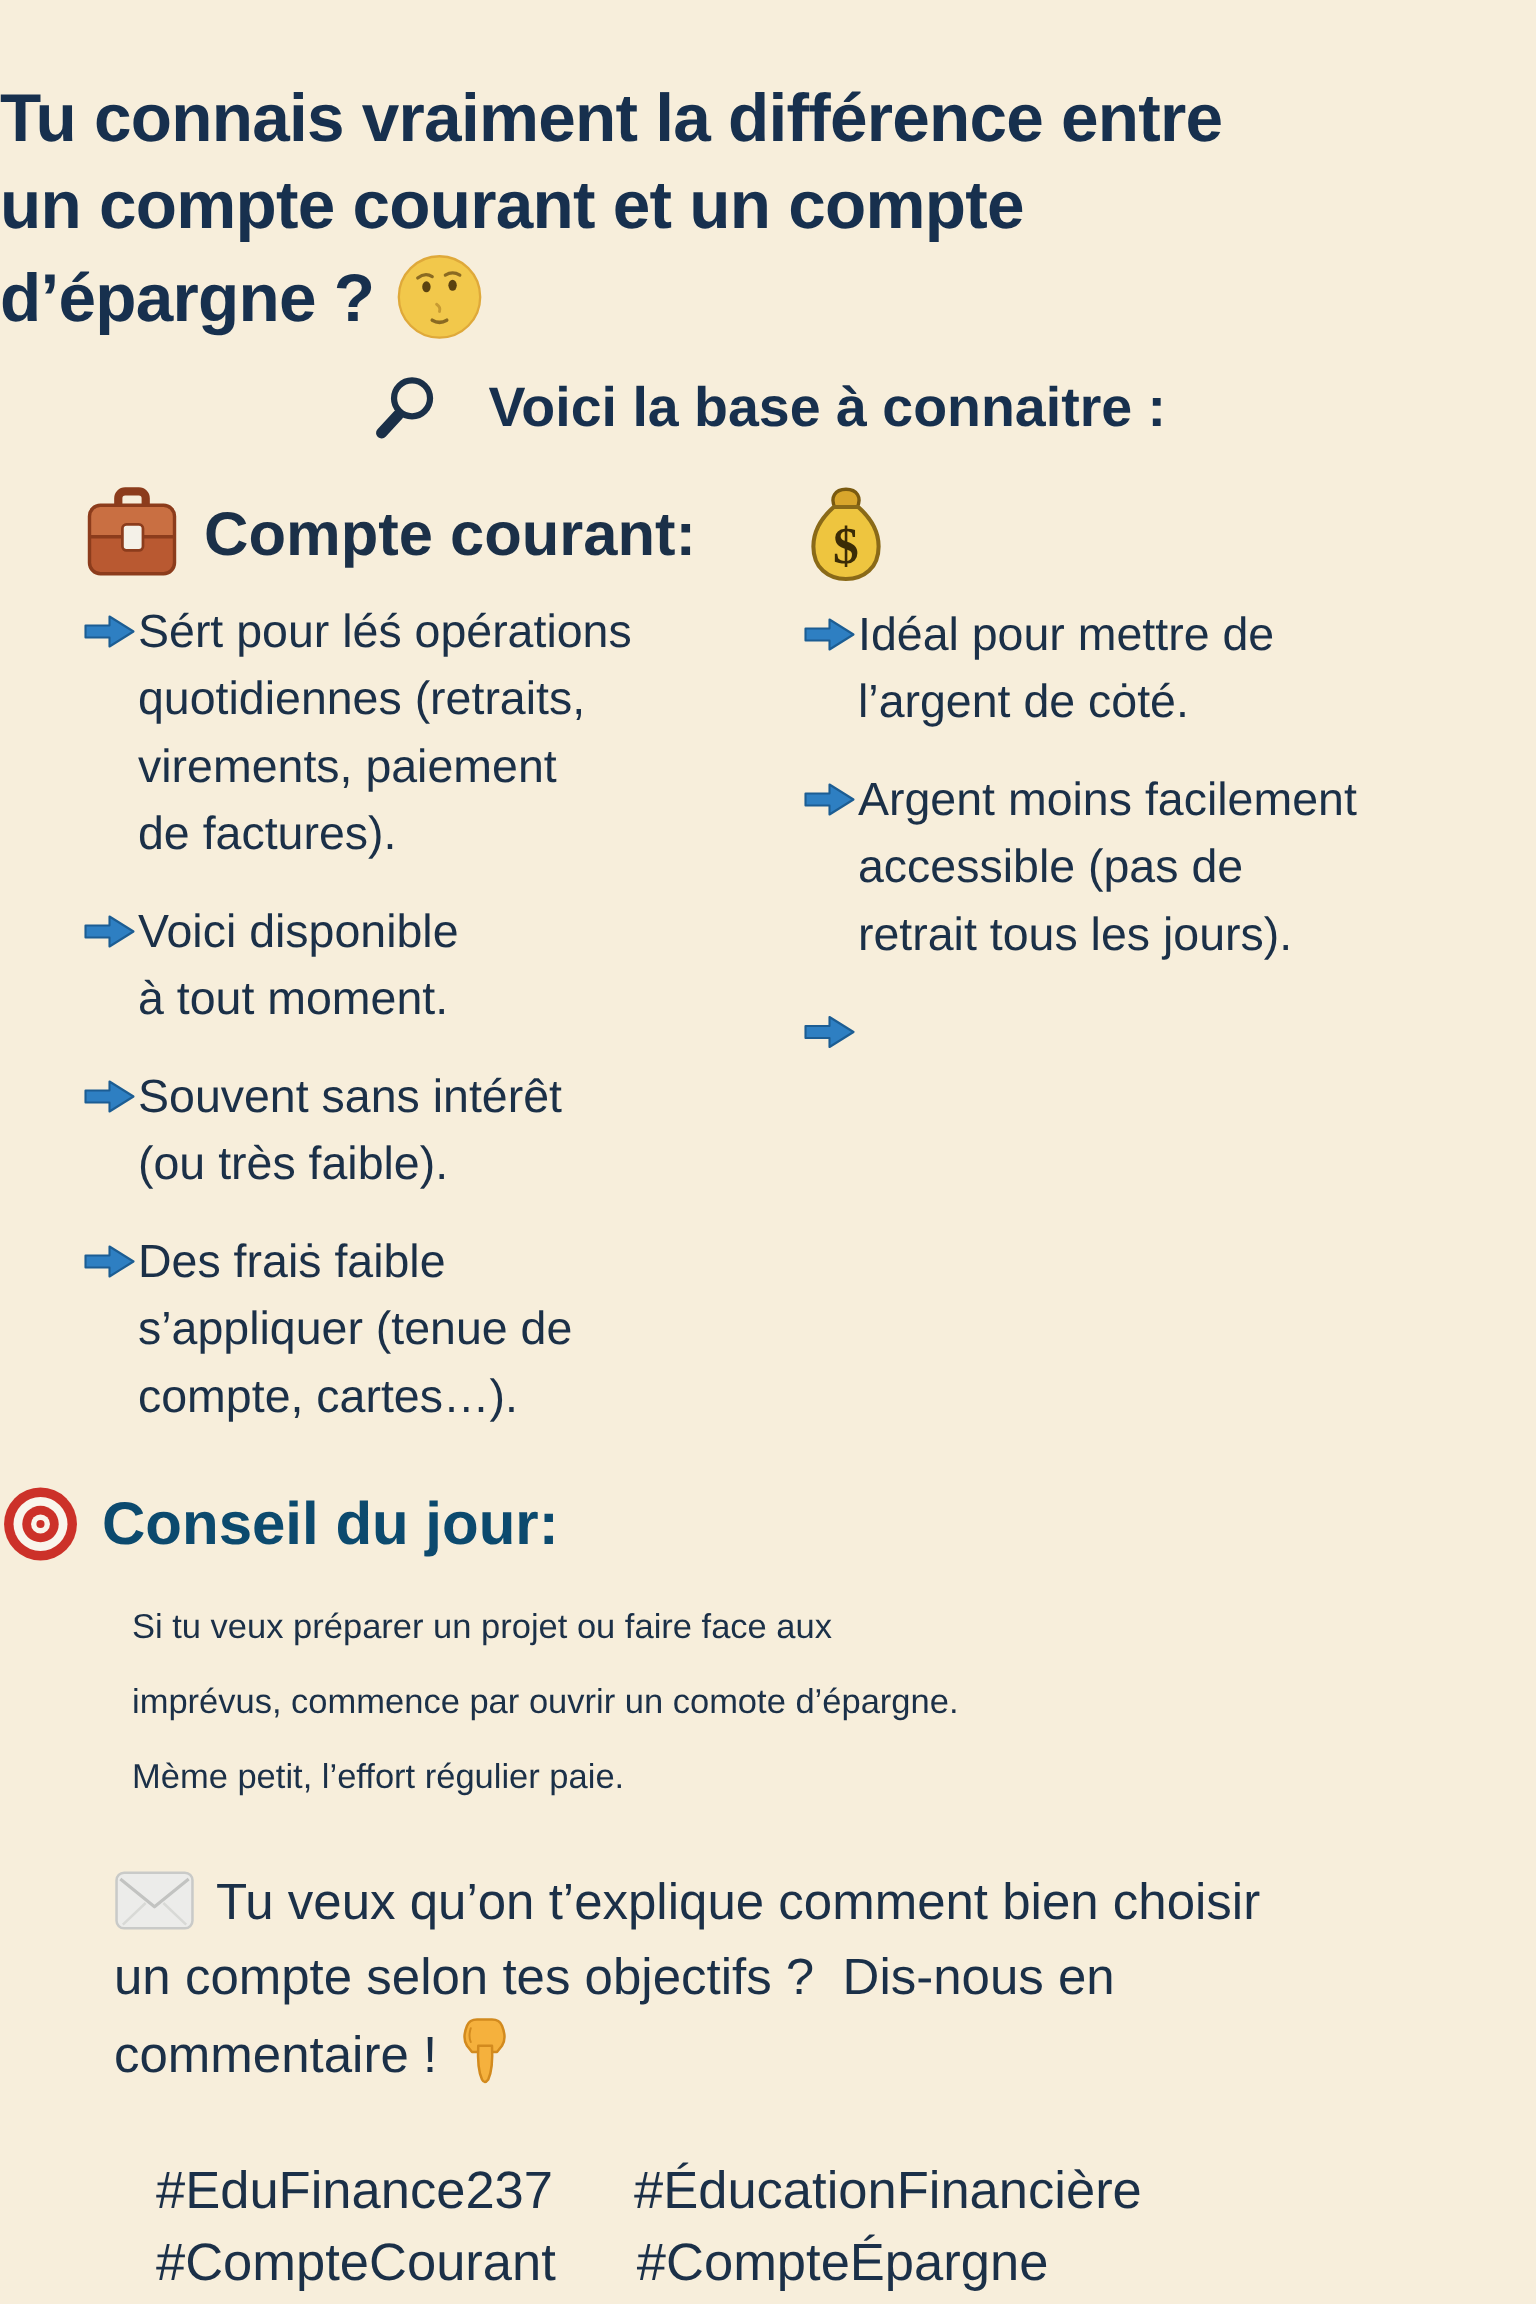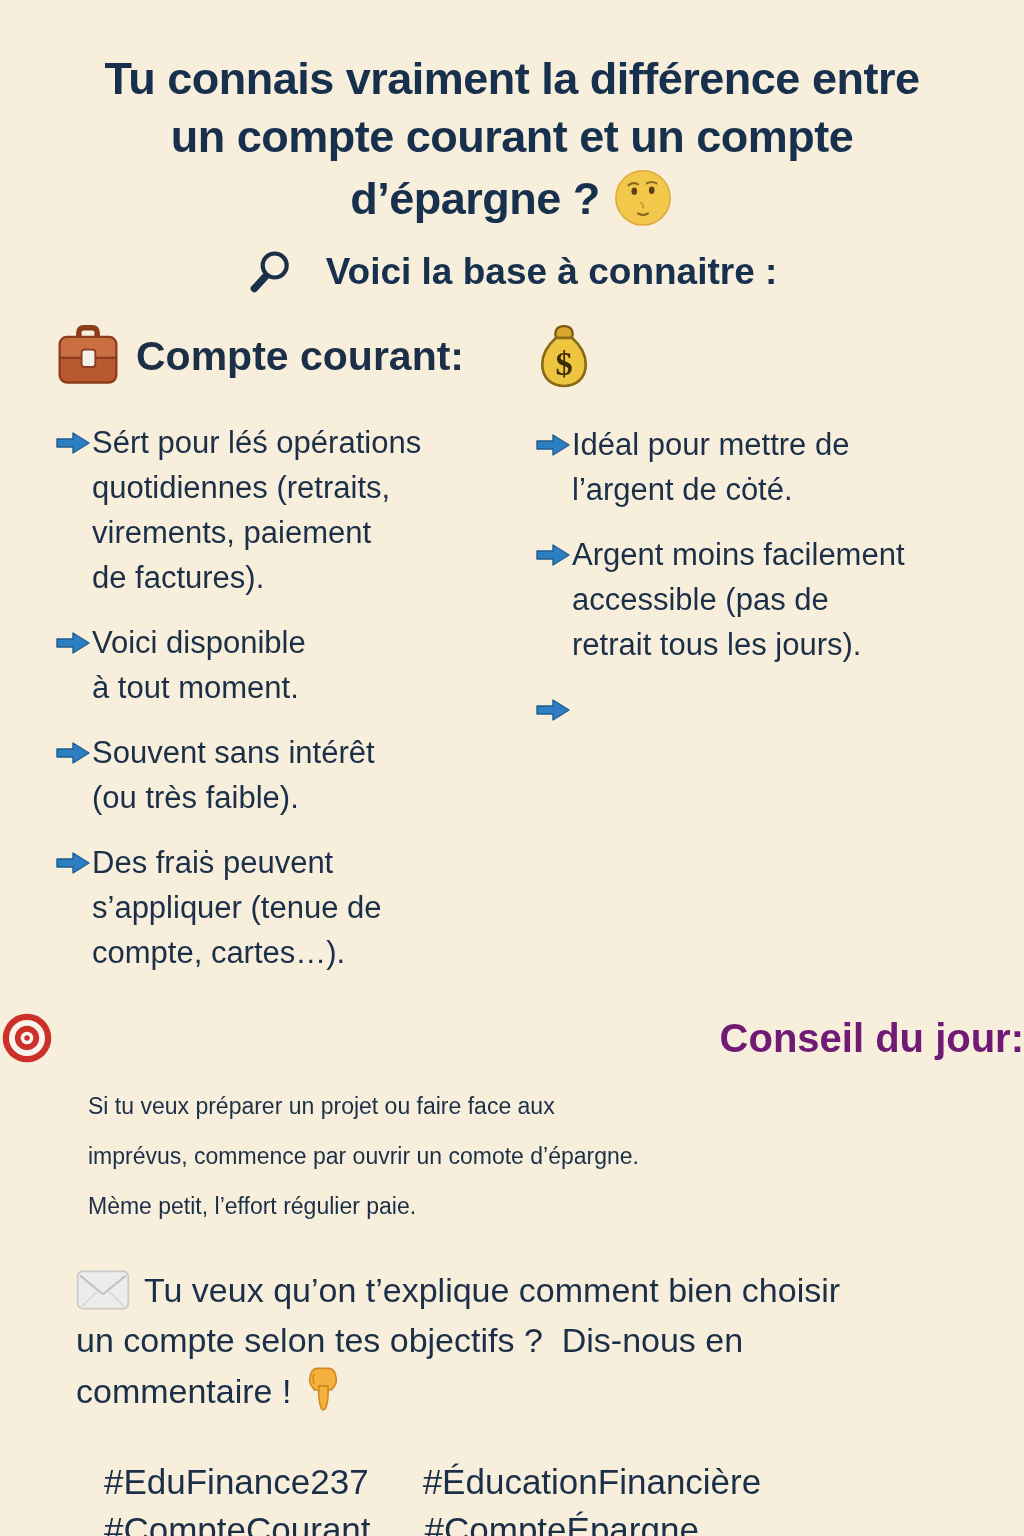--- a/index.html
+++ b/index.html
@@ -9,21 +9,21 @@
     background: #f7eedb;
     font-family: "Liberation Sans", sans-serif;
     color: #1b3048;
     overflow: hidden;
   }
   .pre { white-space: pre-line; }
 
   
   .title {
     margin-top: 50px;
-    text-align: center;
+    text-align: left;
     font-size: 45px;
     font-weight: bold;
     line-height: 58px;
     color: #17304e;
     letter-spacing: -0.5px;
   }
   .title .emoji { display: inline-block; vertical-align: -14px; margin-left: 12px; }
 
   
   .subtitle {
@@ -46,45 +46,45 @@
   }
   .col { box-sizing: border-box; }
   .col-left  { width: 480px; flex: none; }
   .col-right { flex: 1; }
   .col-heading {
     display: flex;
     align-items: center;
     gap: 15px;
     font-size: 41px;
     font-weight: bold;
-    margin-bottom: 32px;
+    margin-bottom: 10px;
     white-space: nowrap;
   }
   .col-right .col-heading { color: #1e6e35; }
   .bullets { list-style: none; margin: 0; padding: 0; }
   .bullets li {
     display: flex;
     align-items: flex-start;
     gap: 1px;
     margin-bottom: 20px;
     font-size: 31px;
     line-height: 45px;
   }
   .bullets .arrow { flex: none; margin-top: 11px; }
 
   
   .conseil-heading {
     margin-top: 16px;
     display: flex;
-    justify-content: space-between;
+    justify-content: flex-start;
     align-items: center;
     gap: 14px;
     font-size: 40px;
     font-weight: bold;
-    color: #701a75;
+    color: #0c4a6e;
   }
   .conseil-body {
     margin: 16px 60px 0 88px;
     font-size: 23px;
     line-height: 50px;
   }
 
   
   .cta {
     margin: 34px 30px 0 76px;
@@ -180,21 +180,21 @@
         </span>
         <span class="pre">Souvent sans intérêt
 (ou très faible).</span>
       </li>
       <li>
         <span class="arrow">
           <svg width="36" height="24" viewBox="0 0 36 24">
               <path d="M2 8 H18 V2 L34 12 L18 22 V16 H2 Z" fill="#2e7fc2" stroke="#1c5d93" stroke-width="1.4" stroke-linejoin="round"></path>
             </svg>
         </span>
-        <span class="pre">Des fraiṡ peuvent
+        <span class="pre">Des fraiṡ faible
 s’appliquer (tenue de
 compte, cartes…).</span>
       </li>
     </ul>
   </div>
 
   <div class="col col-right">
     <div class="col-heading">
       <span>
         <svg width="58" height="66" viewBox="0 0 64 72">

